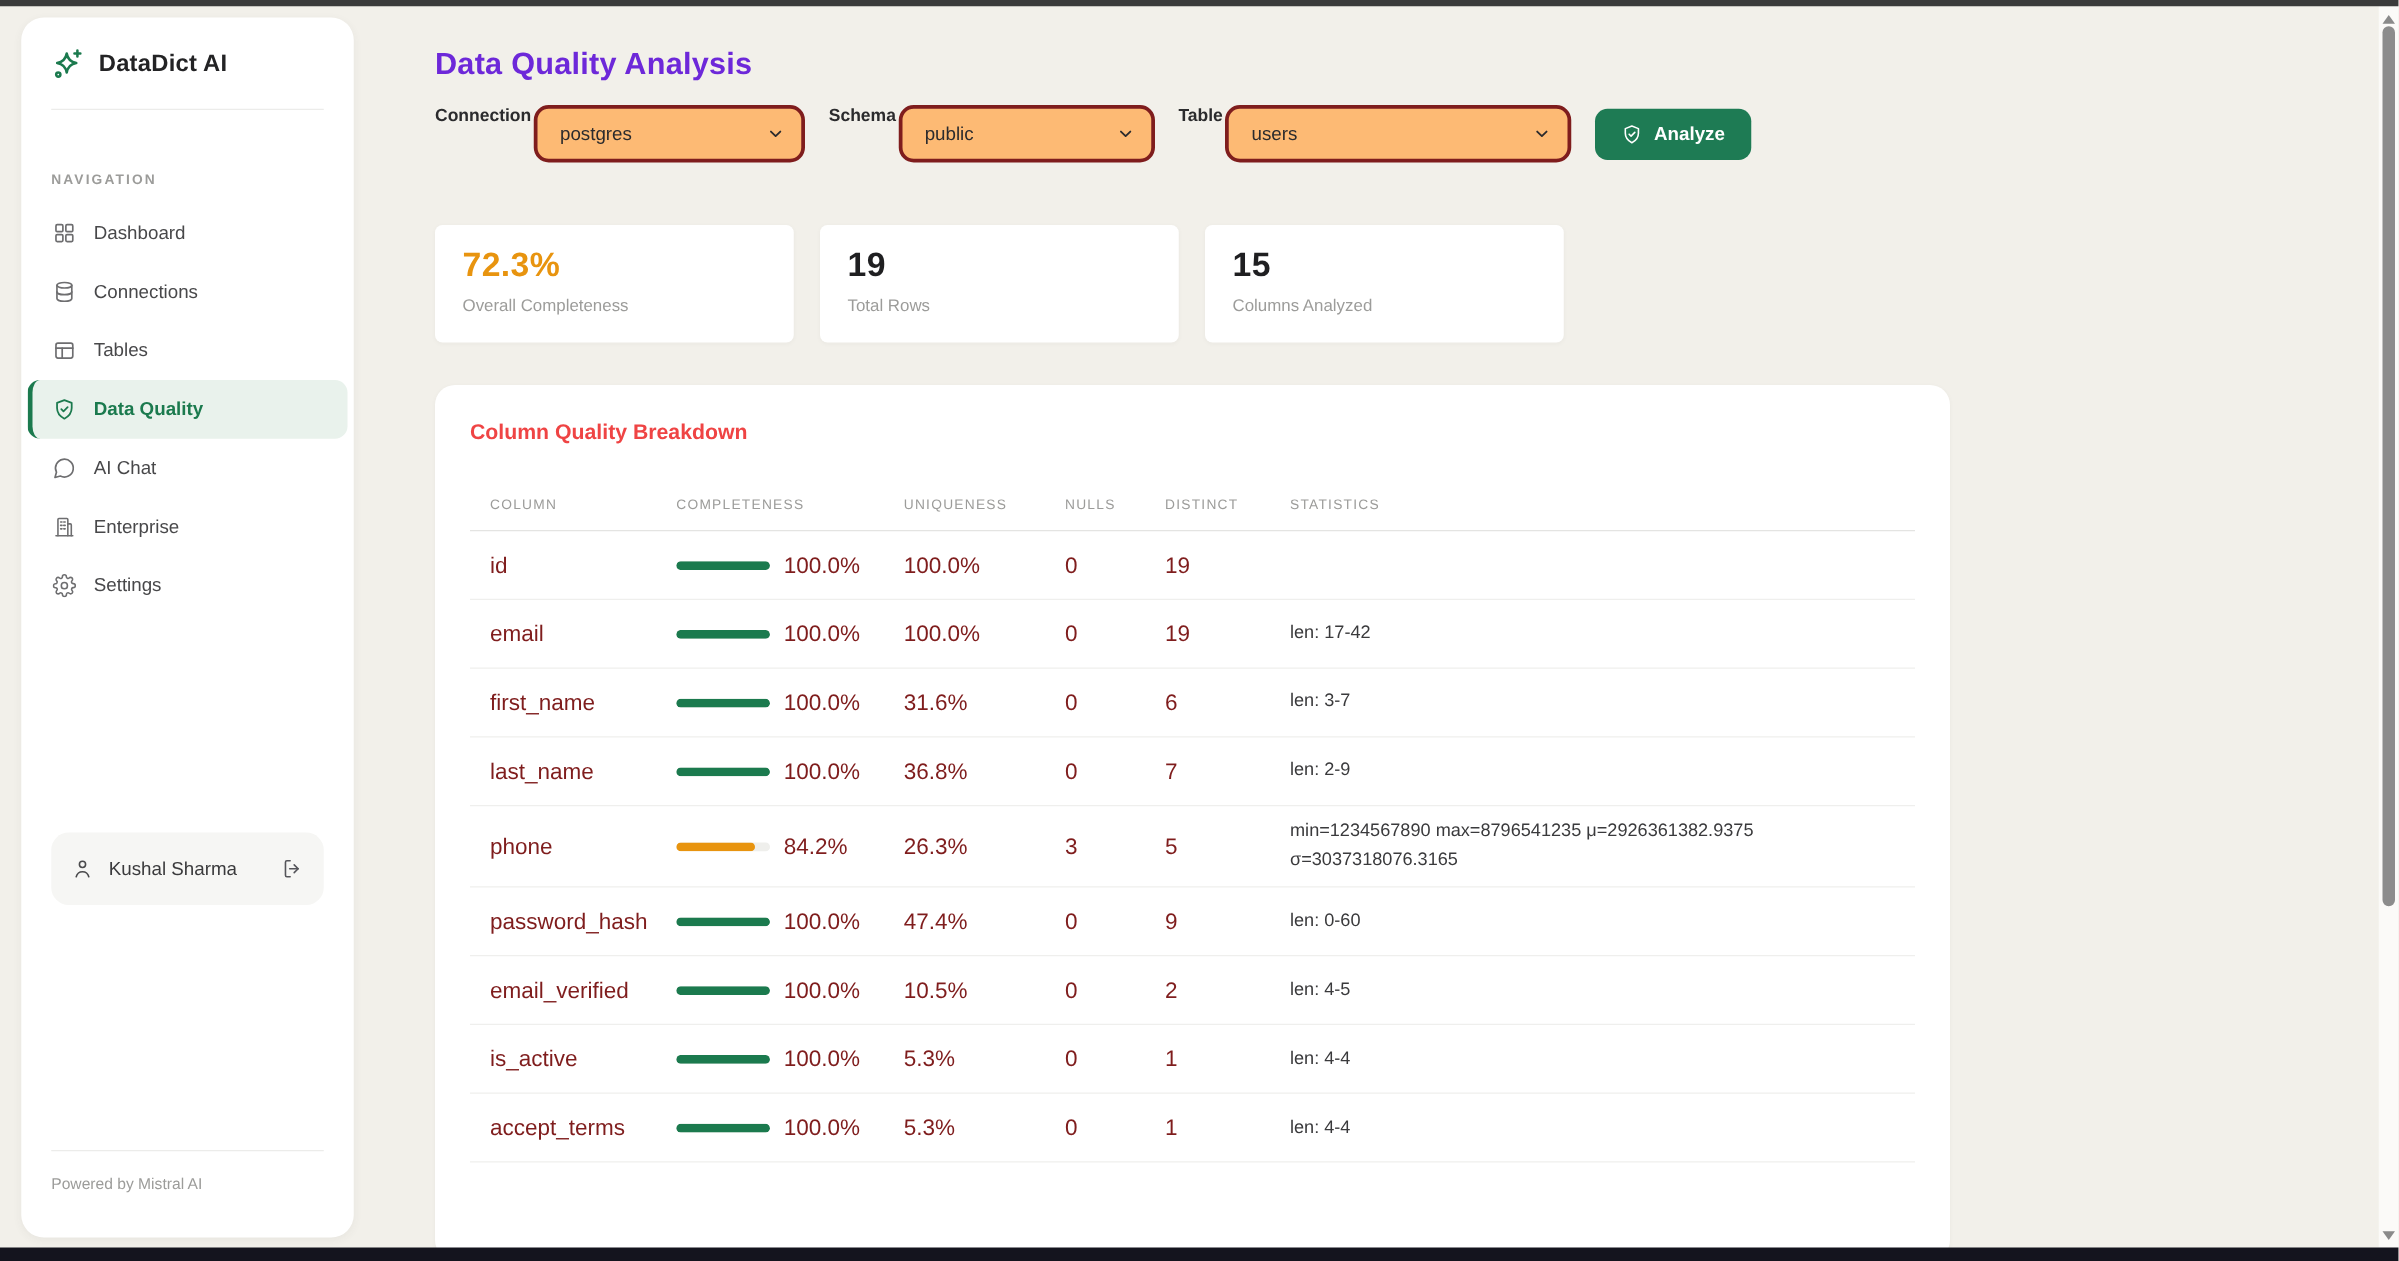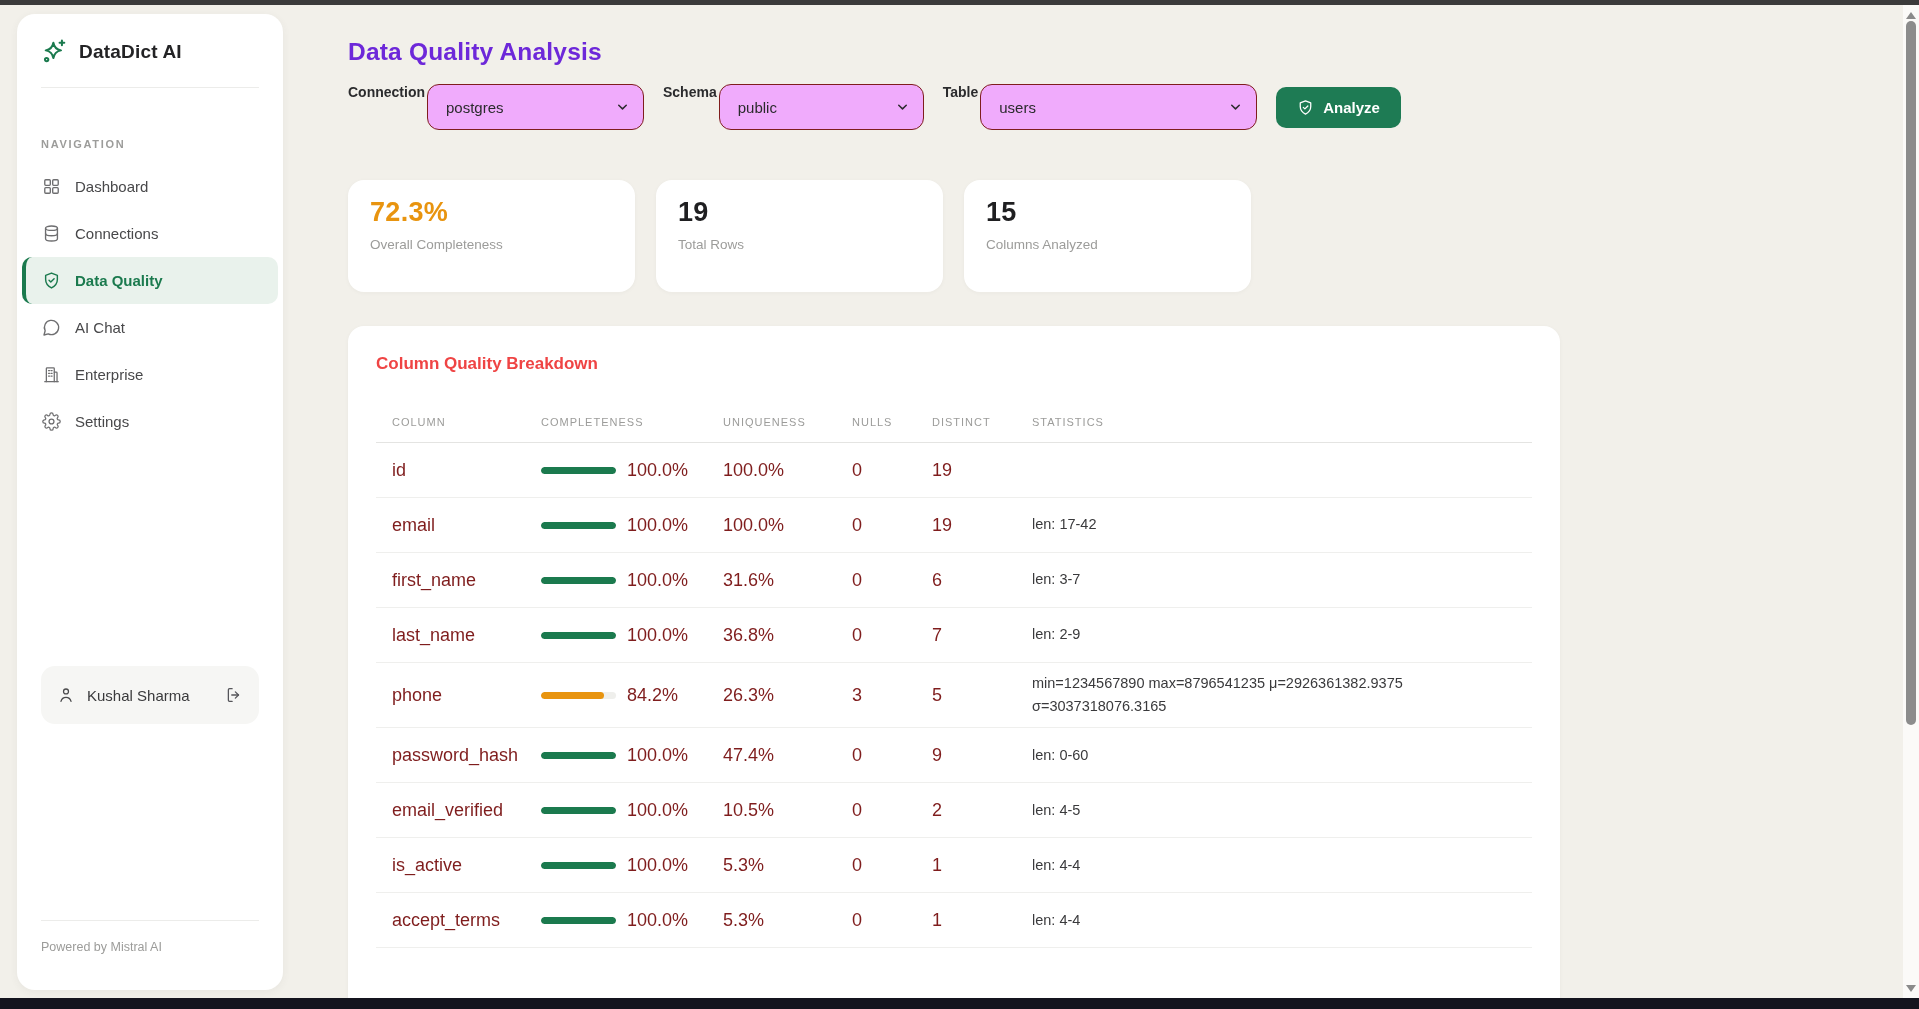--- a/index.html
+++ b/index.html
@@ -53,22 +53,22 @@
   .powered { padding: 19px 24px 36px; font-size: 12.5px; color: #9C9C9A; }
 
   
   .main { position: absolute; left: 348px; top: 0; width: 1212px; }
   .page-title { margin-top: 38px; font-size: 24.5px; font-weight: 700; color: #6d28d9; letter-spacing: .2px; }
 
   .filters { display: flex; gap: 19px; align-items: flex-end; margin-top: 18px; }
   .filter-group { display: flex; flex-direction: row; gap: 2px; }
   .filter-label { font-size: 14px; font-weight: 600; color: #2B2B2D; }
   .select-wrap {
-    position: relative; height: 46px; background: #f0abfc;
-    border: 1px solid #7f1d1d; border-radius: 12px;
+    position: relative; height: 46px; background: #fdba74;
+    border: 3px solid #7f1d1d; border-radius: 12px;
   }
   .select-wrap select {
     appearance: none; -webkit-appearance: none; width: 100%; height: 100%;
     border: 0; background: transparent; outline: none;
     padding: 0 40px 0 18px; font-size: 15px; color: #2B2B2D;
     font-family: inherit; cursor: pointer;
   }
   .select-wrap .chevron {
     position: absolute; right: 13px; top: 50%; transform: translateY(-50%);
     pointer-events: none; color: #2B2B2D; display: flex;
@@ -81,21 +81,21 @@
     height: 41px; padding: 0 21px; margin-bottom: 2px;
     background: #1E7B54; color: #fff; border: 0; border-radius: 10px;
     font-size: 15px; font-weight: 600; font-family: inherit;
     display: flex; align-items: center; gap: 9px; cursor: pointer;
   }
   .analyze-btn .icon { display: flex; }
   .analyze-btn svg { width: 17px; height: 17px; }
 
   .stats { display: flex; gap: 21px; margin-top: 50px; }
   .stat-card {
-    width: 287px; height: 112px; background: #fff; border-radius: 16px;
+    width: 287px; height: 94px; background: #fff; border-radius: 6px;
     padding: 17px 22px; box-shadow: 0 1px 4px rgba(60,60,60,.04);
   }
   .stat-value { font-size: 27px; font-weight: 700; color: #1F1F21; letter-spacing: .3px; }
   .stat-label { margin-top: 9px; font-size: 13.5px; color: #9C9C9A; }
 
   .breakdown-card {
     margin-top: 34px; width: 1212px; height: 700px;
     background: #fff; border-radius: 16px; padding: 28px 28px 0;
     box-shadow: 0 1px 4px rgba(60,60,60,.04);
   }
@@ -162,20 +162,30 @@
     <span class="icon">
             <svg viewBox="0 0 24 24" fill="none" stroke="currentColor" stroke-width="1.7" stroke-linecap="round" stroke-linejoin="round">
               <ellipse cx="12" cy="5.3" rx="7.5" ry="2.8"></ellipse>
               <path d="M4.5 5.3v6.7c0 1.55 3.36 2.8 7.5 2.8s7.5-1.25 7.5-2.8V5.3"></path>
               <path d="M4.5 12v6.7c0 1.55 3.36 2.8 7.5 2.8s7.5-1.25 7.5-2.8V12"></path>
             </svg>
           </span>
     <span class="nav-text">Connections</span>
   </div>
 
+  <div class="nav-item">
+    <span class="icon">
+            <svg viewBox="0 0 24 24" fill="none" stroke="currentColor" stroke-width="1.7" stroke-linecap="round" stroke-linejoin="round">
+              <rect x="3.5" y="4.5" width="17" height="15" rx="2"></rect>
+              <path d="M3.5 9.5h17"></path>
+              <path d="M9.8 9.5v10"></path>
+            </svg>
+          </span>
+    <span class="nav-text">Tables</span>
+  </div>
 
   <div class="nav-item active">
     <span class="icon">
             <svg viewBox="0 0 24 24" fill="none" stroke="currentColor" stroke-width="1.8" stroke-linecap="round" stroke-linejoin="round">
               <path d="M12 2.6l7.4 2.9v5.1c0 4.8-3.1 8.5-7.4 10.8-4.3-2.3-7.4-6-7.4-10.8V5.5z"></path>
               <path d="M8.9 11.8l2.2 2.2 4.2-4.2"></path>
             </svg>
           </span>
     <span class="nav-text">Data Quality</span>
   </div>

